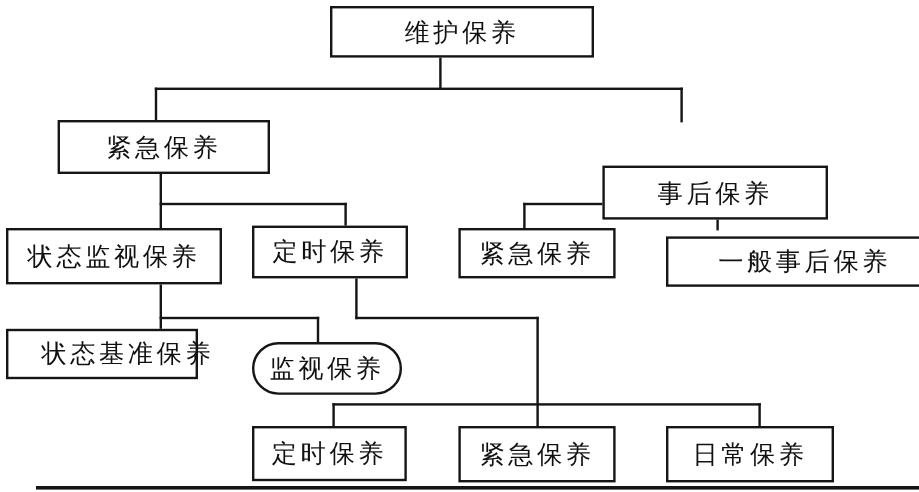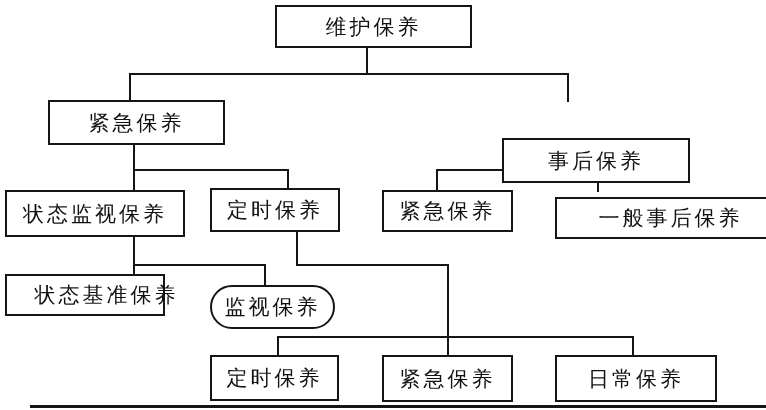--- a/index.html
+++ b/index.html
@@ -64,30 +64,30 @@
 
   <div class="ln" style="left:296px; top:231px; width:2px; height:35px;"></div>
   <div class="ln" style="left:296px; top:264px; width:153px; height:2px;"></div>
   <div class="ln" style="left:447px; top:264px; width:2px; height:93px;"></div>
   <div class="ln" style="left:277px; top:336px; width:357px; height:2px;"></div>
   <div class="ln" style="left:277px; top:336px; width:2px; height:21px;"></div>
   <div class="ln" style="left:632px; top:336px; width:2px; height:22px;"></div>
 
   <div class="rule" style="left:30px; top:405px; width:736px; height:3px;"></div>
 
-  <div class="node" style="left:275px; top:5px; width:197px; height:43px;">维护保养</div>
+  <div class="node" style="left:275px; top:5px; width:220px; height:43px;">维护保养</div>
 
   <div class="node" style="left:48px; top:100px; width:177px; height:45px;">紧急保养</div>
   <div class="node" style="left:502px; top:100px; width:188px; height:45px;margin-top:38px;">事后保养</div>
 
   <div class="node" style="left:5px; top:190px; width:180px; height:47px;text-align:right;">状态监视保养</div>
   <div class="node" style="left:210px; top:188px; width:130px; height:44px;">定时保养</div>
   <div class="node" style="left:382px; top:190px; width:131px; height:42px;">紧急保养</div>
   <div class="node" style="left:555px; top:197px; width:231px; height:42px;">一般事后保养</div>
 
   <div class="node" style="left:5px; top:274px; width:160px; height:42px;padding-left:43px;">状态基准保养</div>
   <div class="node" style="left:210px; top:285px; width:125px; height:44px;border-radius:22px;">监视保养</div>
 
   <div class="node" style="left:210px; top:355px; width:129px; height:46px;">定时保养</div>
   <div class="node" style="left:382px; top:355px; width:131px; height:47px;">紧急保养</div>
-  <div class="node" style="left:555px; top:355px; width:162px; height:47px;">日常保养</div>
+  <div class="node" style="left:555px; top:355px; width:140px; height:47px;">日常保养</div>
 
 </div>
 
 </body></html>

